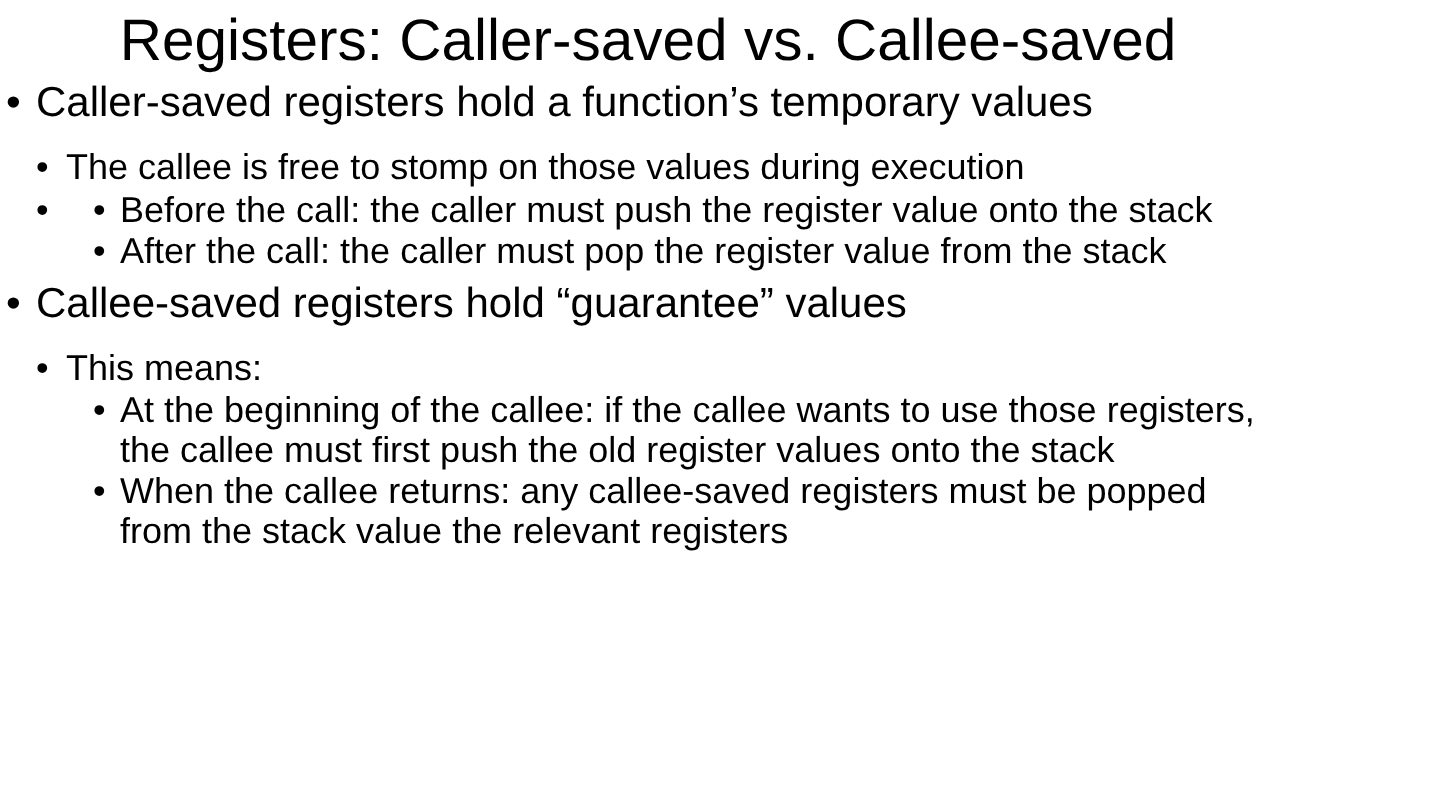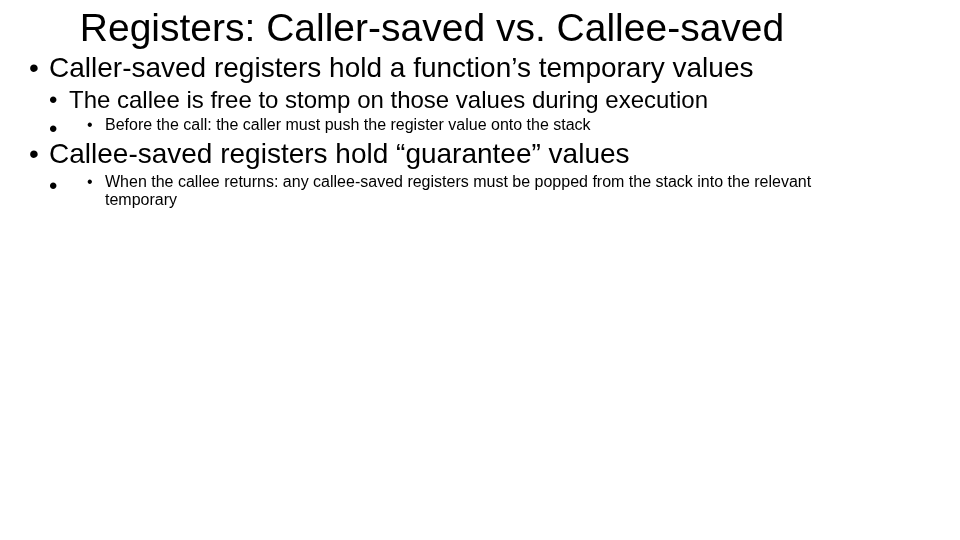--- a/index.html
+++ b/index.html
@@ -20,21 +20,21 @@
   }
   .title {
     font-size: 39px;
     font-weight: 400;
     text-align: center;
     margin: 0;
     padding-top: 6px;
     letter-spacing: 0px;
   }
   .content {
-    padding: 2px 20px 0 29px;
+    padding: 2px 20px 0 4px;
   }
   ul {
     list-style: none;
     margin: 0;
     padding: 0;
   }
   li {
     position: relative;
   }
   
@@ -45,41 +45,41 @@
     margin-bottom: 0px;
   }
   .l1 > li::before {
     content: "•";
     position: absolute;
     left: 0;
     top: 0;
   }
   
   .l2 {
-    margin-top: 4px;
+    margin-top: 16px;
   }
   .l2 > li {
     font-size: 24px;
     line-height: 1.1;
     padding-left: 20px;
     margin-bottom: 0px;
   }
   .l2 > li::before {
     content: "•";
     position: absolute;
     left: 0;
     top: 0;
   }
   
   .l3 {
     margin-top: 2px;
     margin-left: 18px;
   }
   .l3 > li {
-    font-size: 16px;
+    font-size: 24px;
     line-height: 1.12;
     padding-left: 18px;
     margin-bottom: 0px;
   }
   .l3 > li::before {
     content: "•";
     position: absolute;
     left: 0;
     top: 0;
   }
@@ -100,34 +100,41 @@
         <span>Caller-saved registers hold a function’s temporary values</span>
         <ul class="l2">
           <li>
             <span>The callee is free to stomp on those values during execution</span>
           </li>
           <li>
             <ul class="l3">
               <li>
                 <span>Before the call: the caller must push the register value onto the stack</span>
               </li>
+              <li>
+                <span>After the call: the caller must pop the register value from the stack</span>
+              </li>
             </ul>
           </li>
         </ul>
       </li>
 
       <div class="gap"></div>
 
       <li>
         <span>Callee-saved registers hold “guarantee” values</span>
         <ul class="l2">
           <li>
+            <span>This means:</span>
             <ul class="l3">
               <li>
-                <span>When the callee returns: any callee-saved registers must be popped from the stack into the relevant temporary</span>
+                <span>At the beginning of the callee: if the callee wants to use those registers, the callee must first push the old register values onto the stack</span>
+              </li>
+              <li>
+                <span>When the callee returns: any callee-saved registers must be popped from the stack value the relevant registers</span>
               </li>
             </ul>
           </li>
         </ul>
       </li>
 
     </ul>
   </div>
 </div>
 

